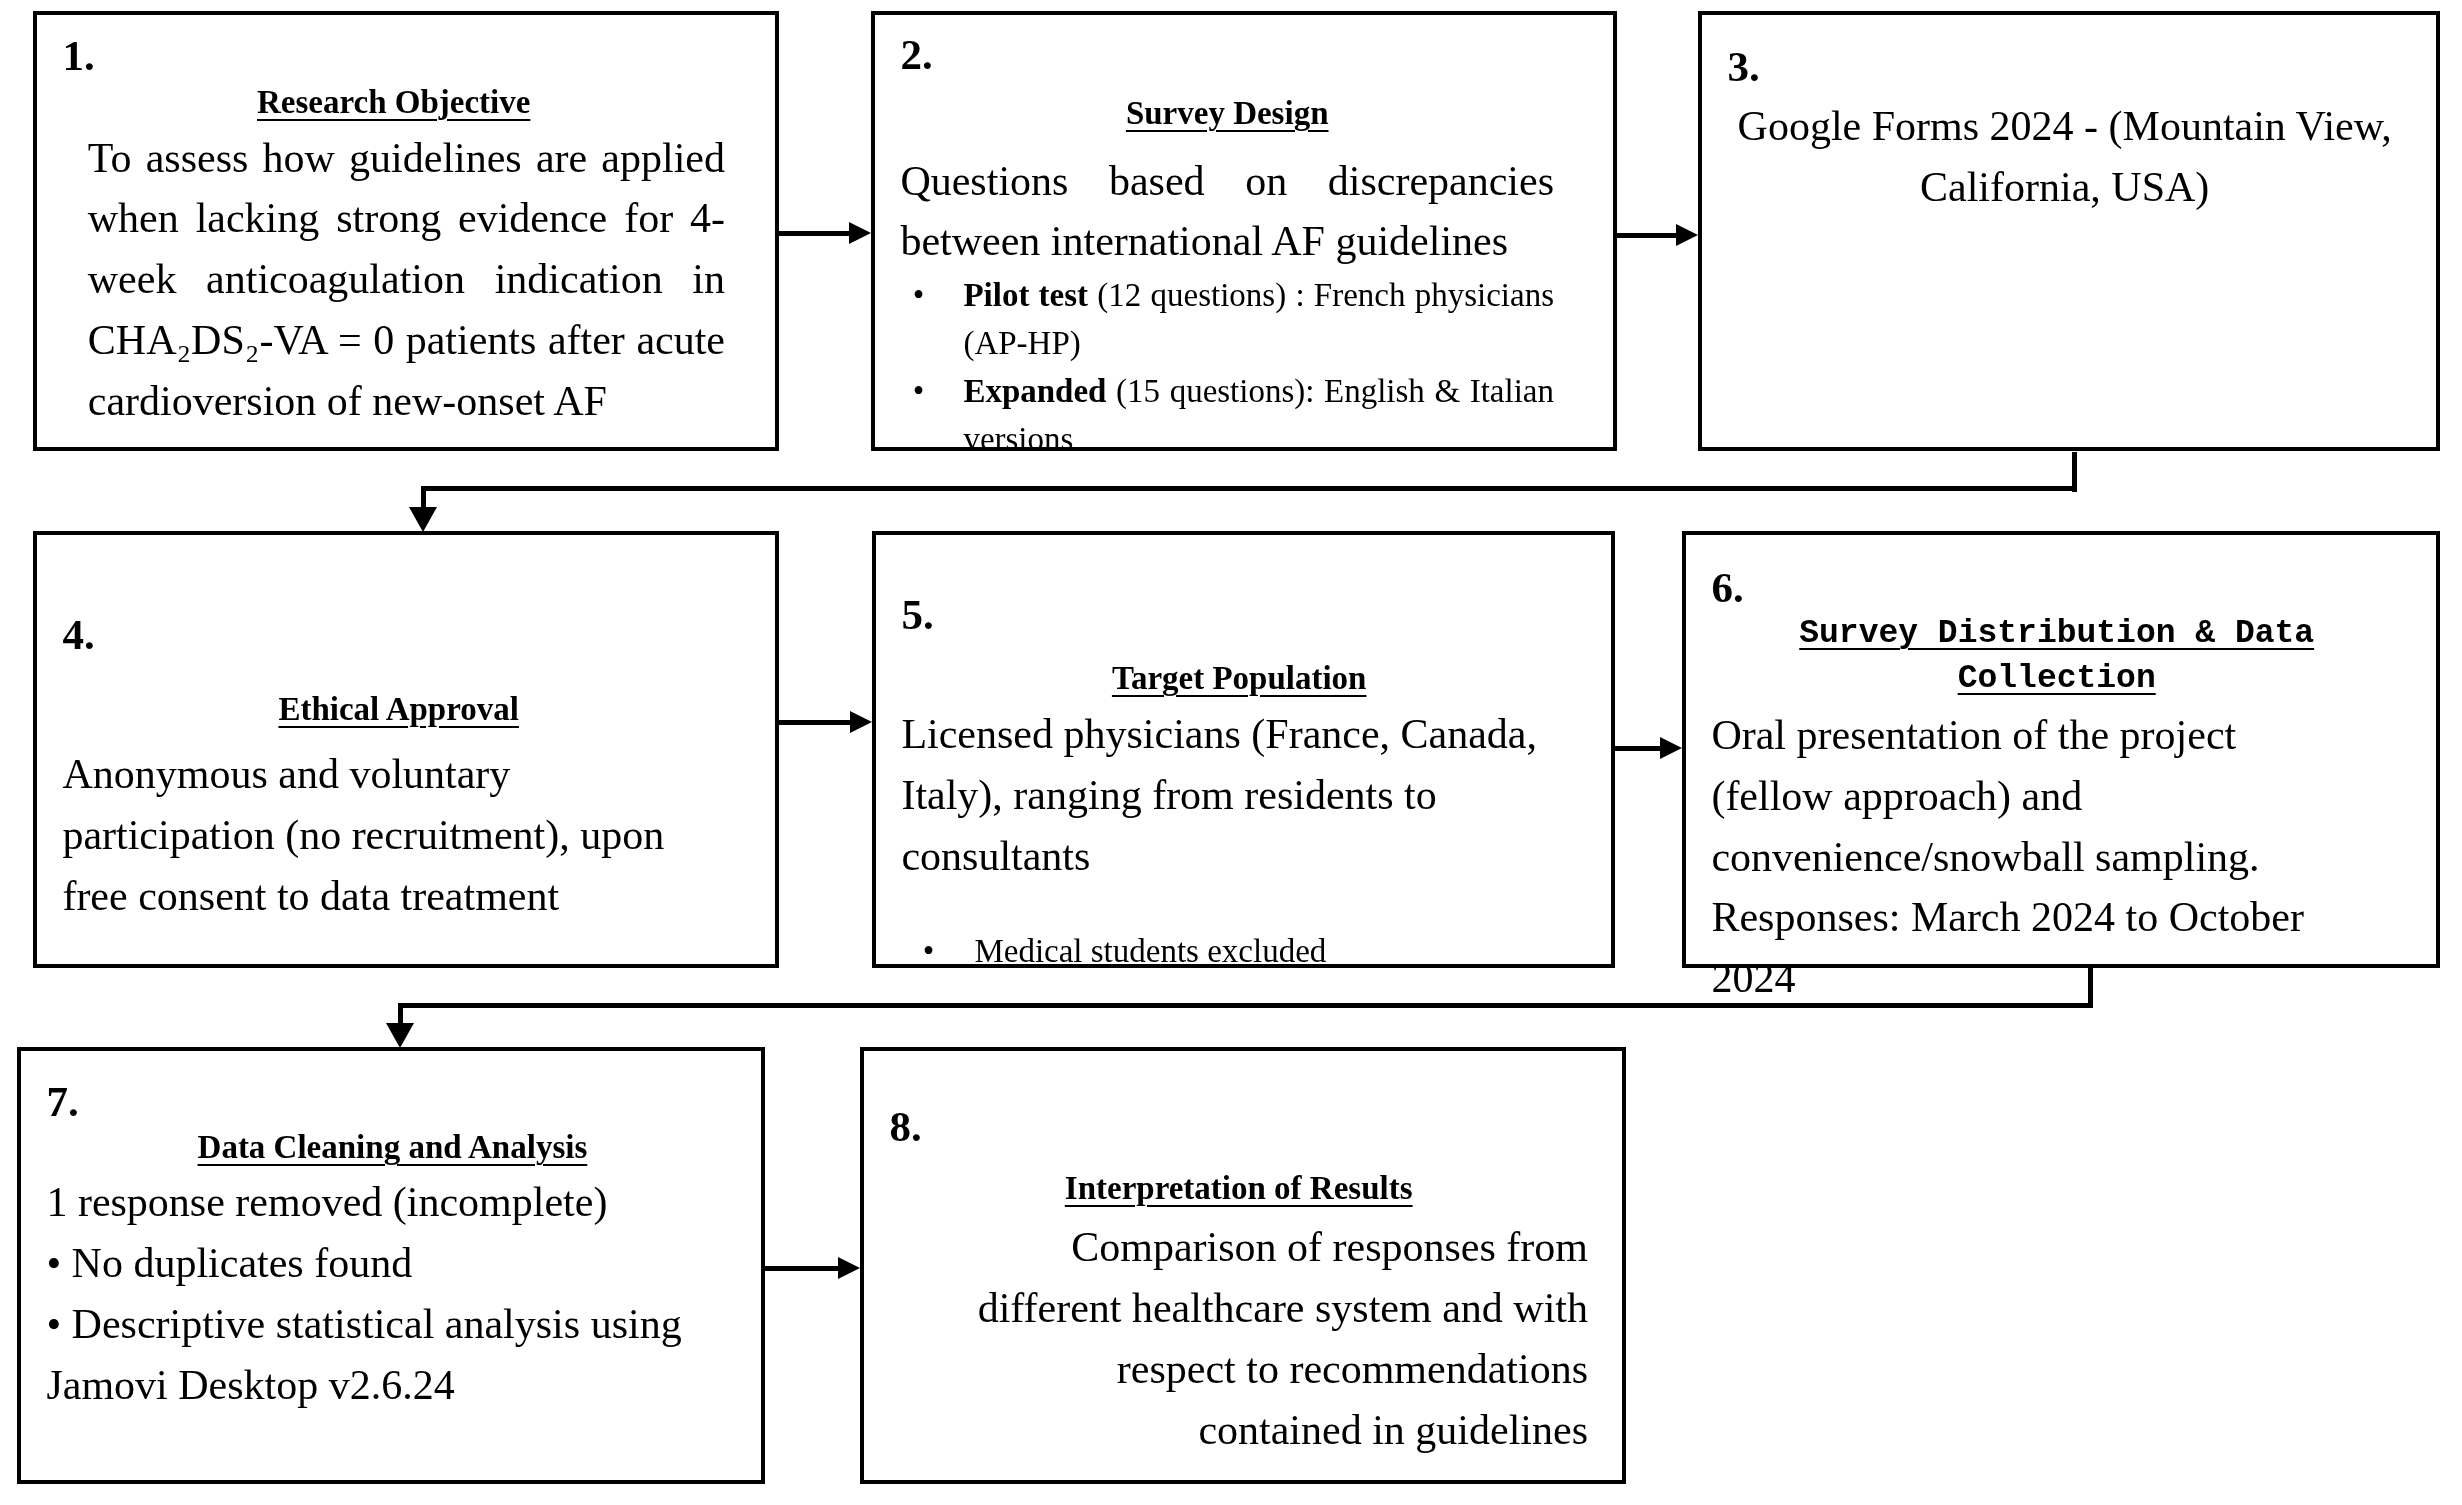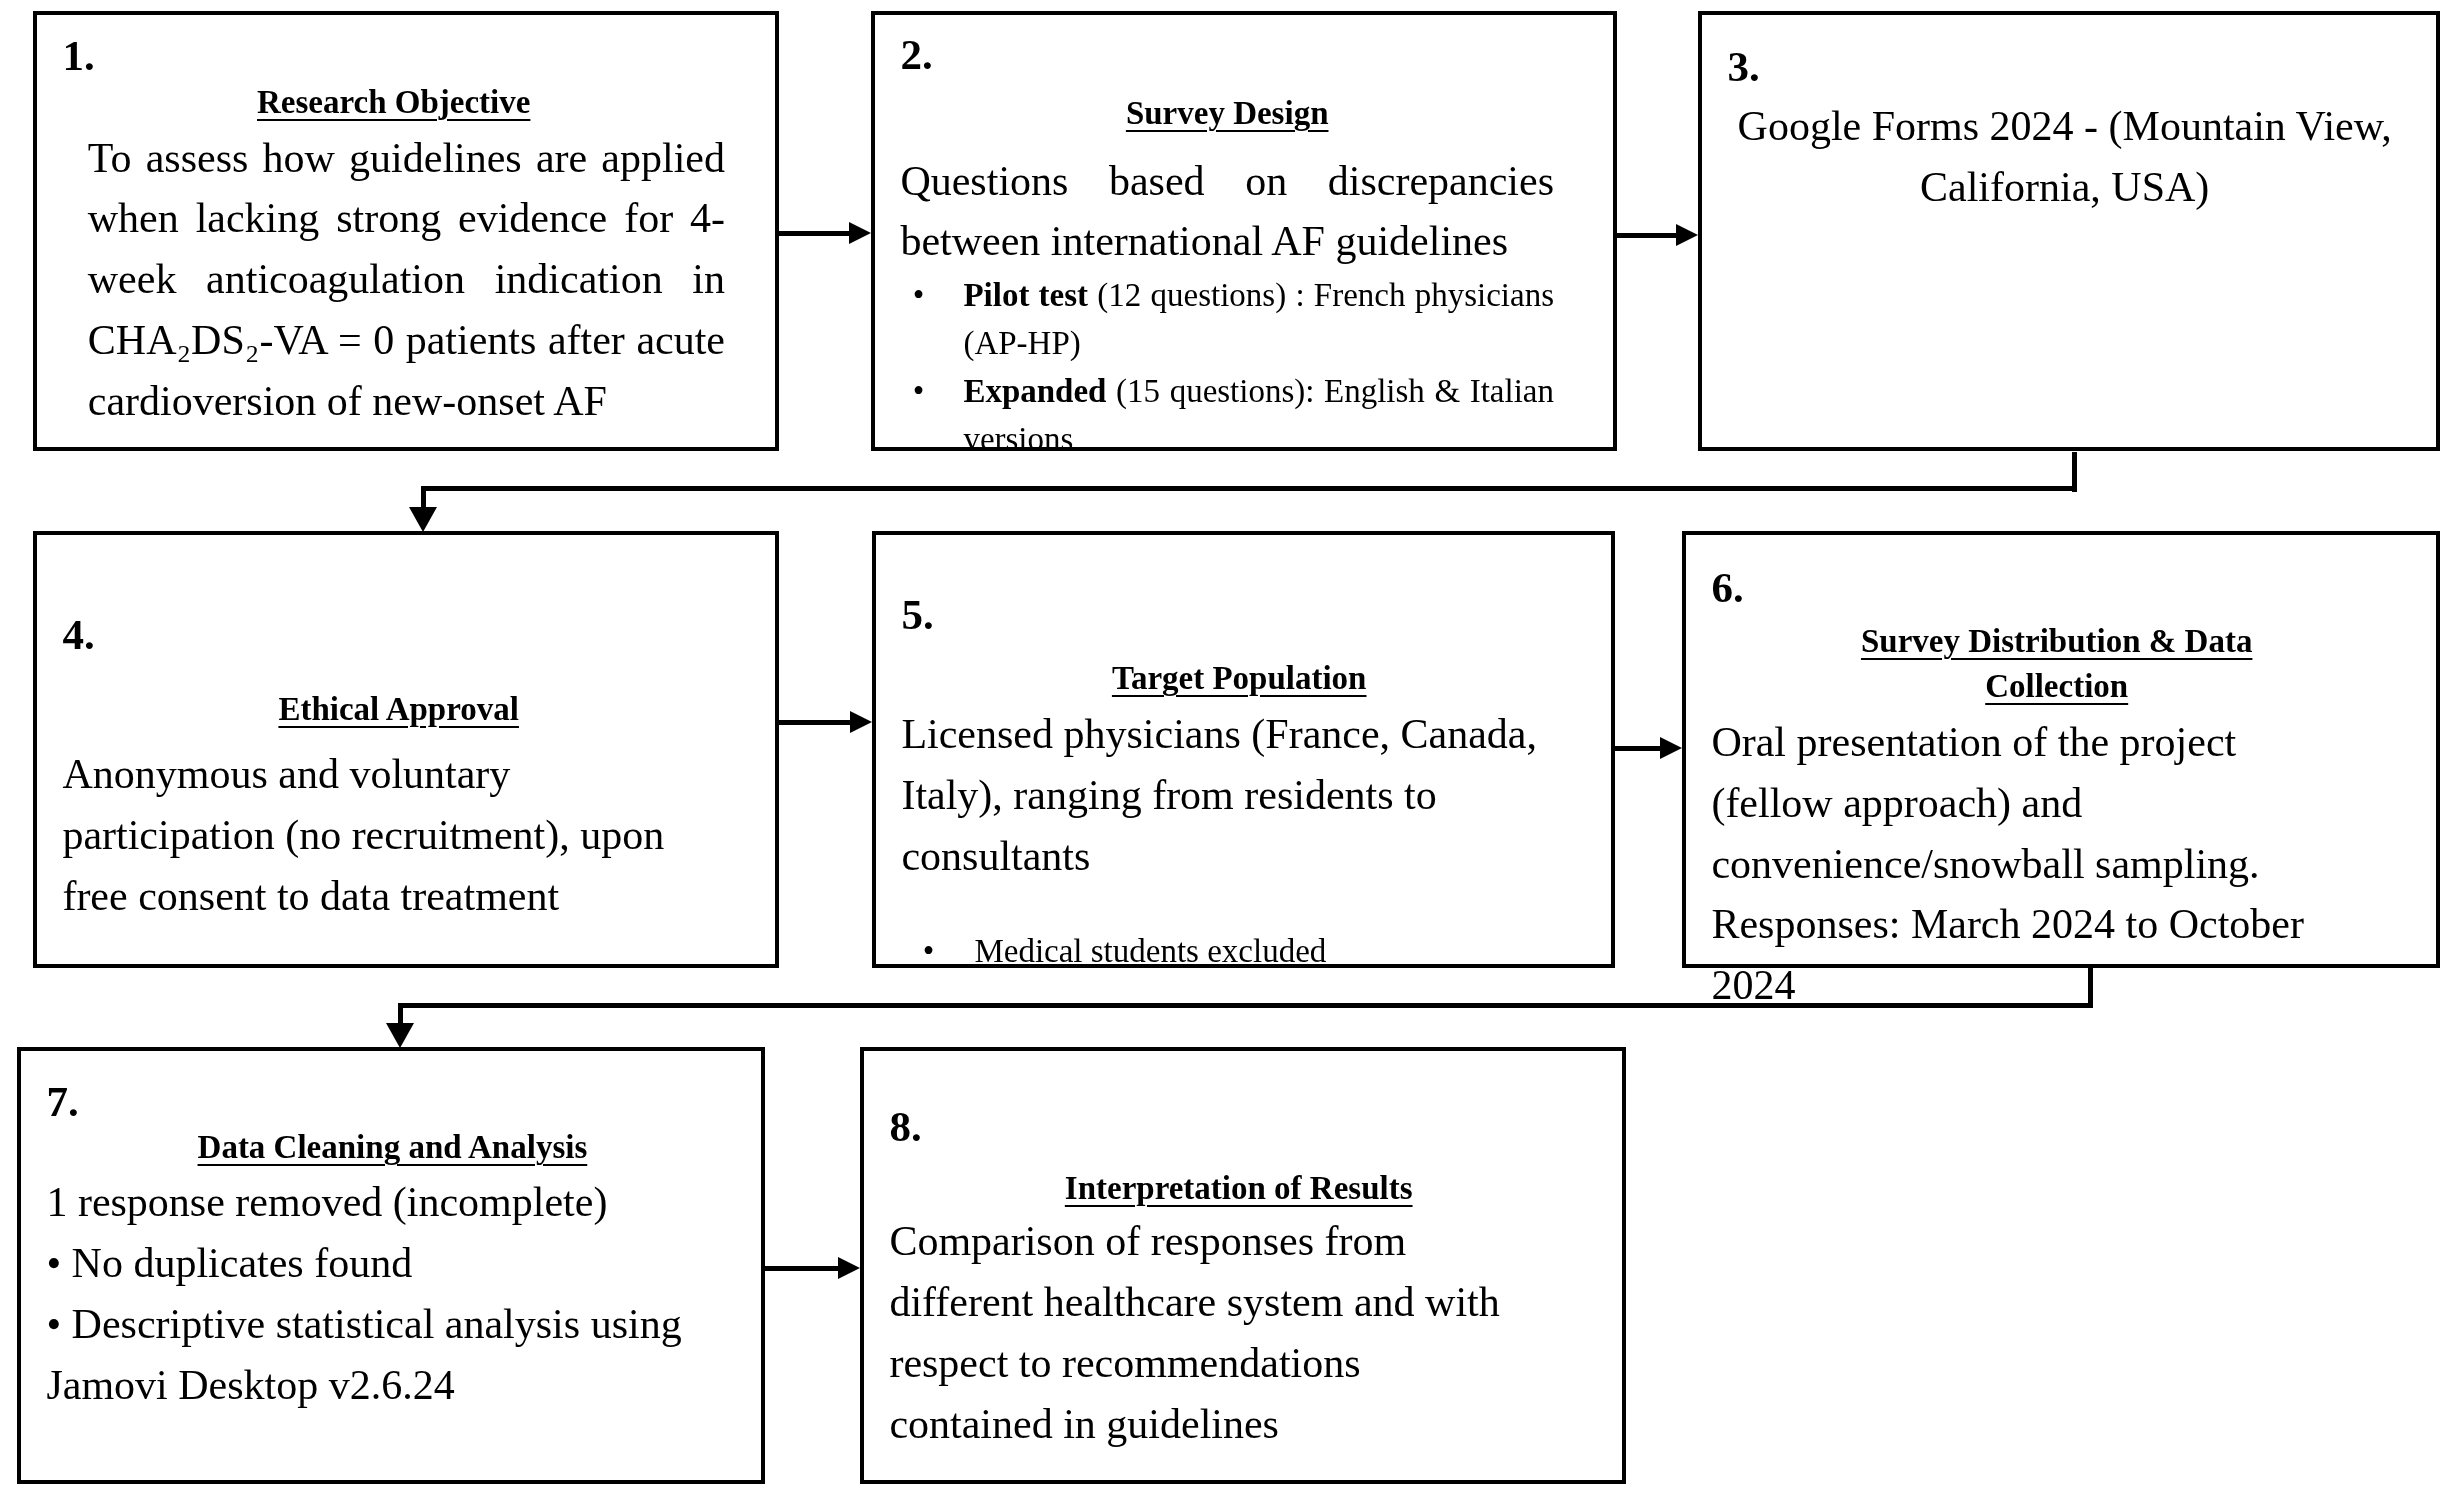--- a/index.html
+++ b/index.html
@@ -53,23 +53,23 @@
   .b4{left:33px;  top:531px;  width:746px;height:437px;padding:76px 40px 0 25.4px;}
   .b5{left:872px;top:531px;  width:743px;height:437px;padding:56px 34px 0 25.4px;}
   .b6{left:1682px;top:531px;  width:758px;height:437px;padding:29px 34px 0 25.4px;}
   .b7{left:17px;  top:1047px; width:748px;height:437px;padding:27px 22.6px 0 25.4px;}
   .b8{left:860px;top:1047px; width:766px;height:437px;padding:52px 34px 0 25.4px;}
   .b1 .title{} .b1 .body{margin-top:3.4px;padding:0 0 0 25.4px;}
   .b2 .title{margin-top:12.4px;} .b2 .body{margin-top:15px;}
   .b3 .title{margin-top:12.4px;} .b3 .body{margin-top:5.6px;}
   .b4 .title{margin-top:29px;} .b4 .body{margin-top:12px;}
   .b5 .title{margin-top:18px;} .b5 .body{margin-top:3.4px;}
-  .b6 .title{margin-top:8px;}  .b6 .body{margin-top:3.4px;}
+  .b6 .title{margin-top:1px;font-family:Liberation Mono, monospace;}  .b6 .body{margin-top:3.4px;}
   .b7 .title{margin-top:0;}    .b7 .body{margin-top:2.3px;}
-  .b8 .title{margin-top:16px;} .b8 .body{margin-top:0;}
+  .b8 .title{margin-top:16px;} .b8 .body{margin-top:6px;text-align:right;}
 
   
   .arrow-right{position:absolute;height:22.6px;}
   .arrow-right .shaft{position:absolute;left:0;right:19px;top:9px;height:4.5px;background:#000;}
   .arrow-right .head{
     position:absolute;right:0;top:0;width:0;height:0;
     border-top:11.3px solid transparent;border-bottom:11.3px solid transparent;
     border-left:22.6px solid #000;
   }
   .a12{left:779px;top:222px; width:92px;}

